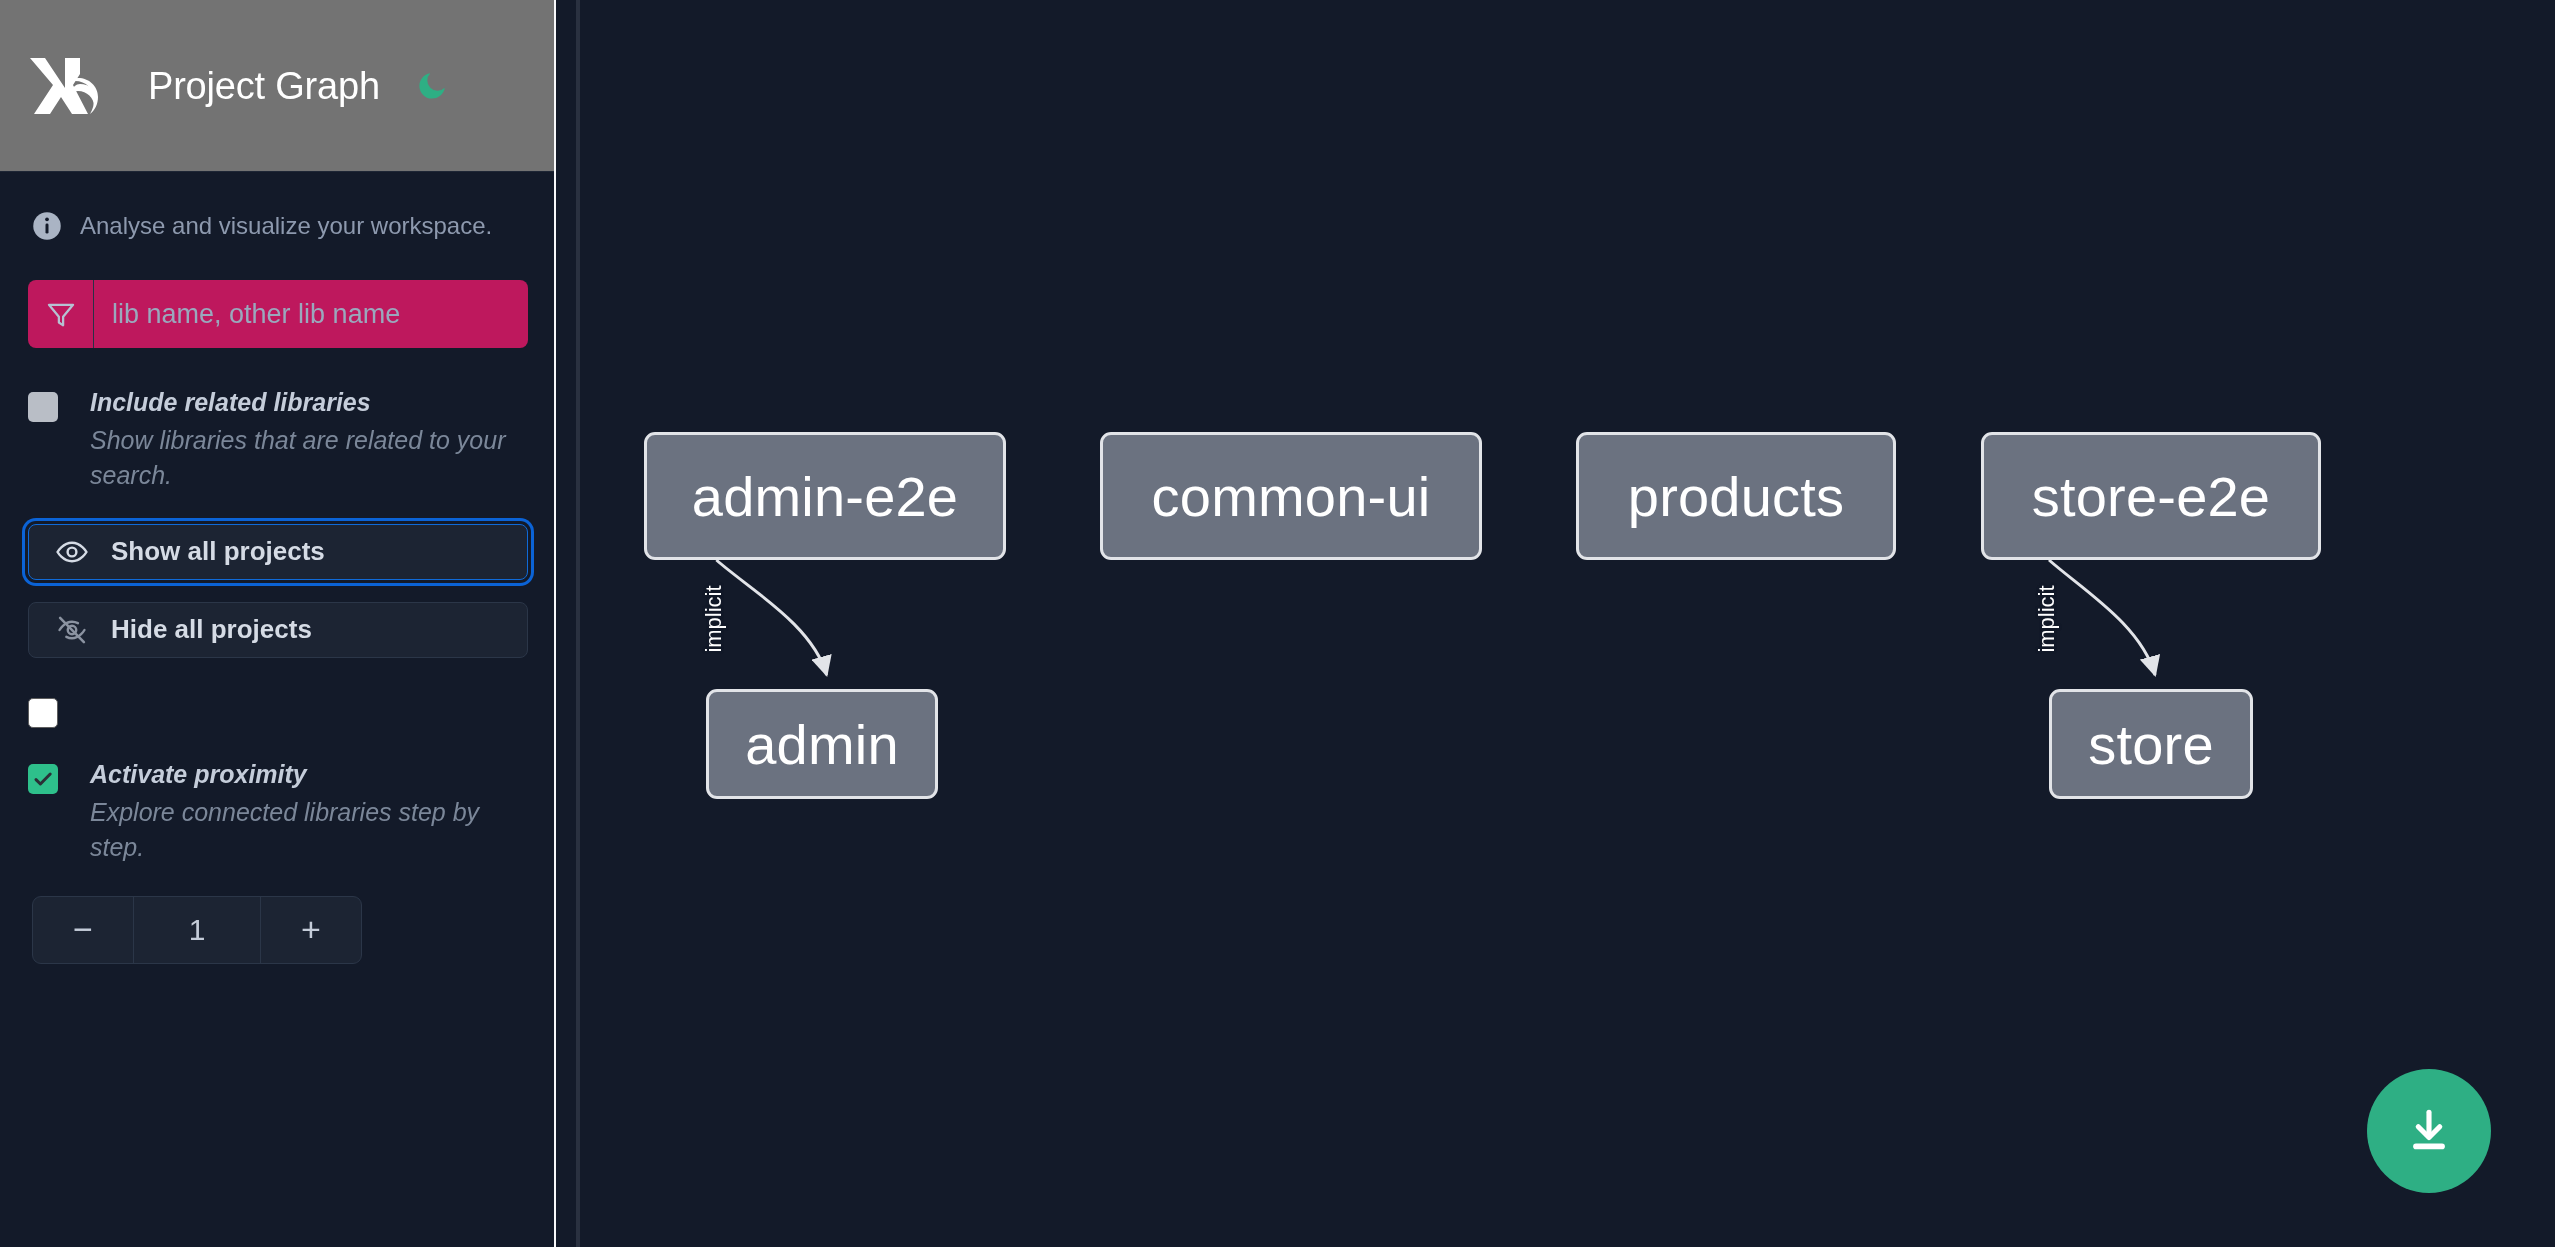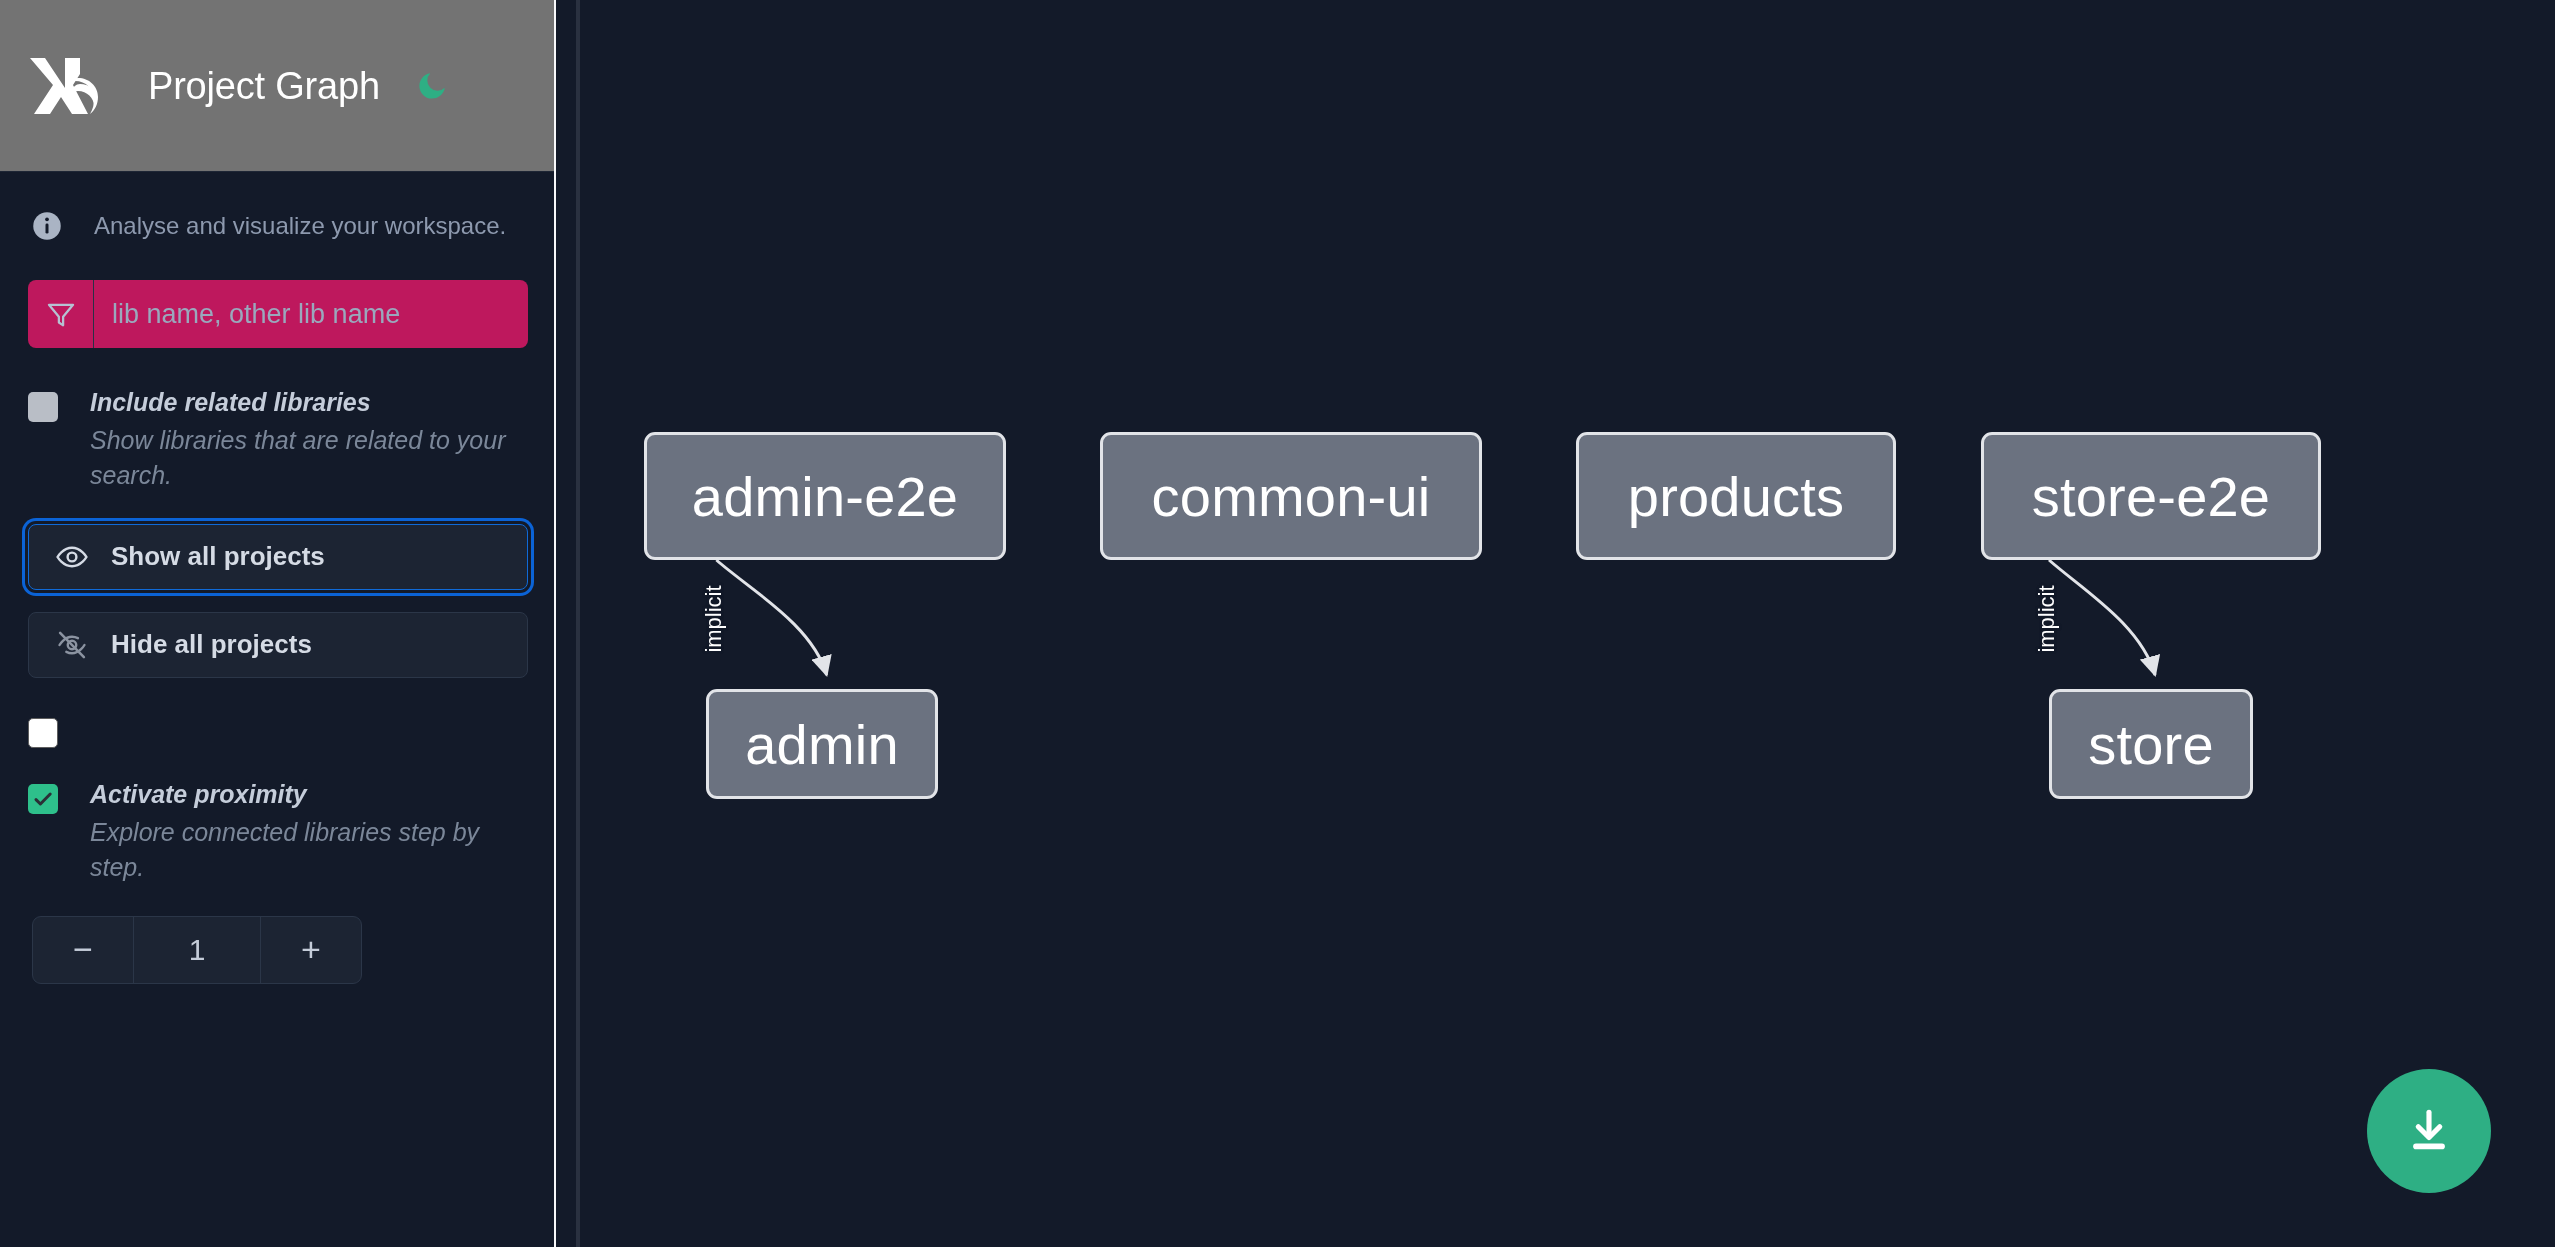--- a/index.html
+++ b/index.html
@@ -65,21 +65,21 @@
     margin-left: 6px;
   }
 
   .sidebar-body {
     padding: 0 28px;
   }
 
   .analyse-row {
     display: flex;
     align-items: center;
-    gap: 32px;
+    gap: 18px;
     height: 108px;
     padding-left: 4px;
   }
   .analyse-text {
     font-size: 24px;
     color: #8d99ae;
     line-height: 1;
   }
   .info-icon {
     width: 30px; height: 30px;
@@ -149,21 +149,21 @@
     margin-top: 3px;
   }
 
   
   .btn {
     position: relative;
     display: flex;
     align-items: center;
     gap: 22px;
     width: 100%;
-    height: 66px;
+    height: 56px;
     padding-left: 26px;
     background: #1c2433;
     border: 1px solid #2b3purpose;
     border: 1px solid #2b3648;
     border-radius: 8px;
     color: #d5dbe5;
     font-size: 26px;
     font-weight: 700;
     cursor: pointer;
     font-family: "Liberation Sans", sans-serif;

